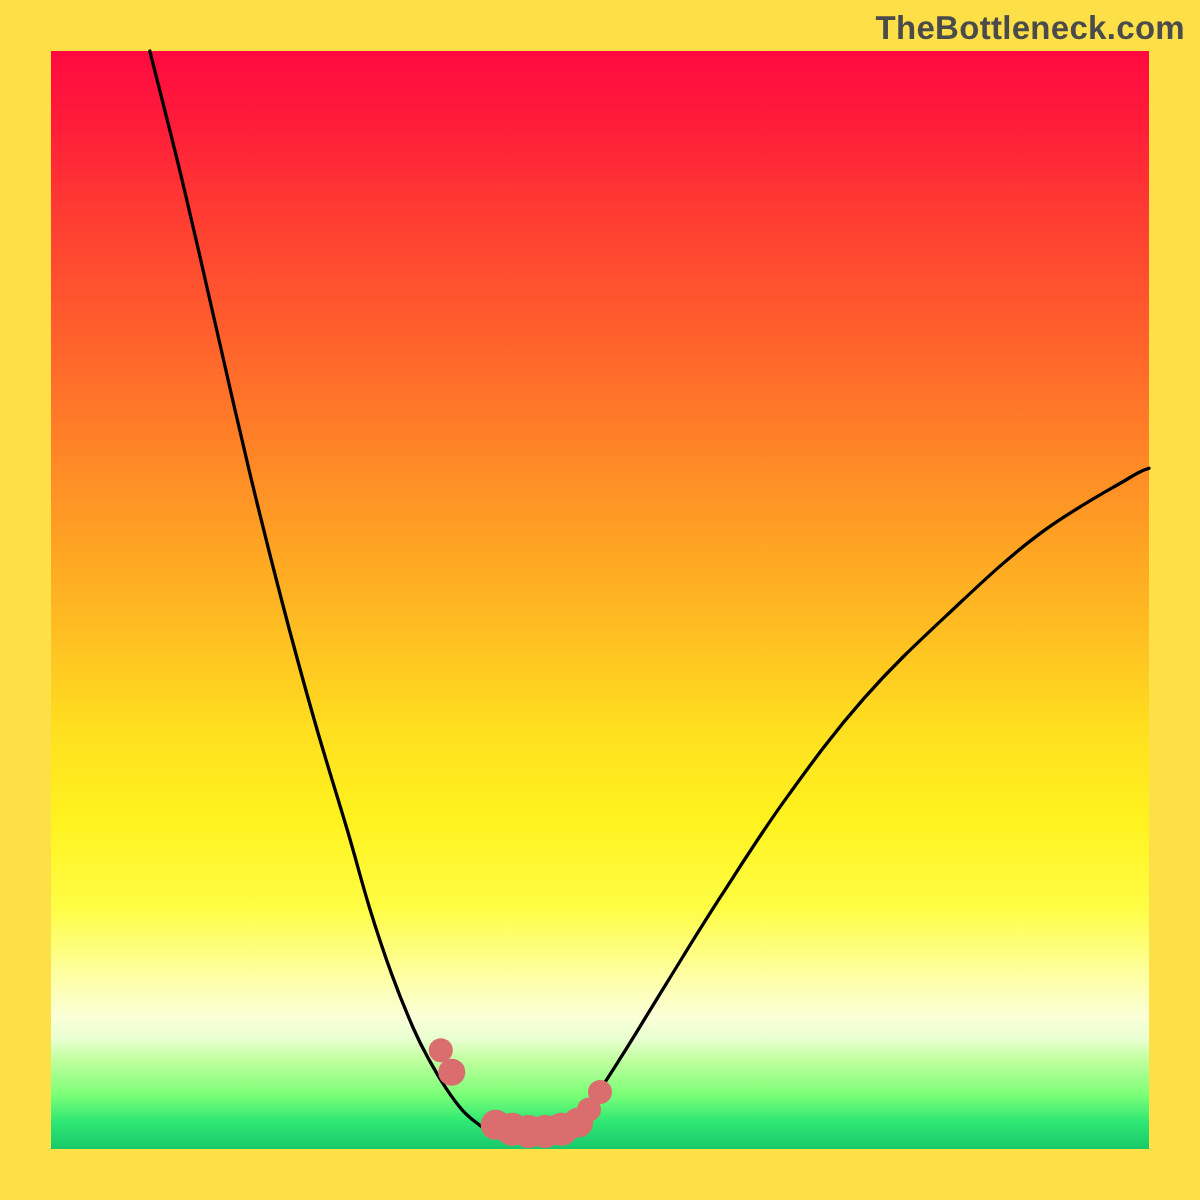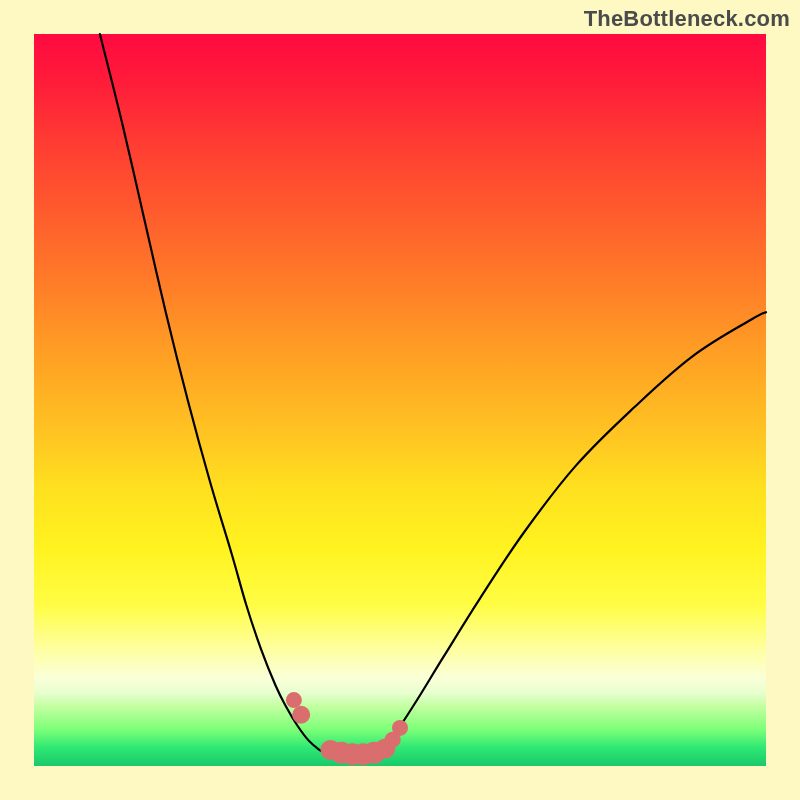--- a/index.html
+++ b/index.html
@@ -8,21 +8,21 @@
     width: 800px;
     height: 800px;
     background: #000;
     overflow: hidden;
     font-family: Arial, Helvetica, sans-serif;
   }
   .frame {
     position: relative;
     width: 800px;
     height: 800px;
-    background: #fef9c3;
+    background: #fde047;
   }
   .plot-area {
     position: absolute;
     left: 34px;
     top: 34px;
     width: 732px;
     height: 732px;
     
     background: linear-gradient(
       to bottom,

